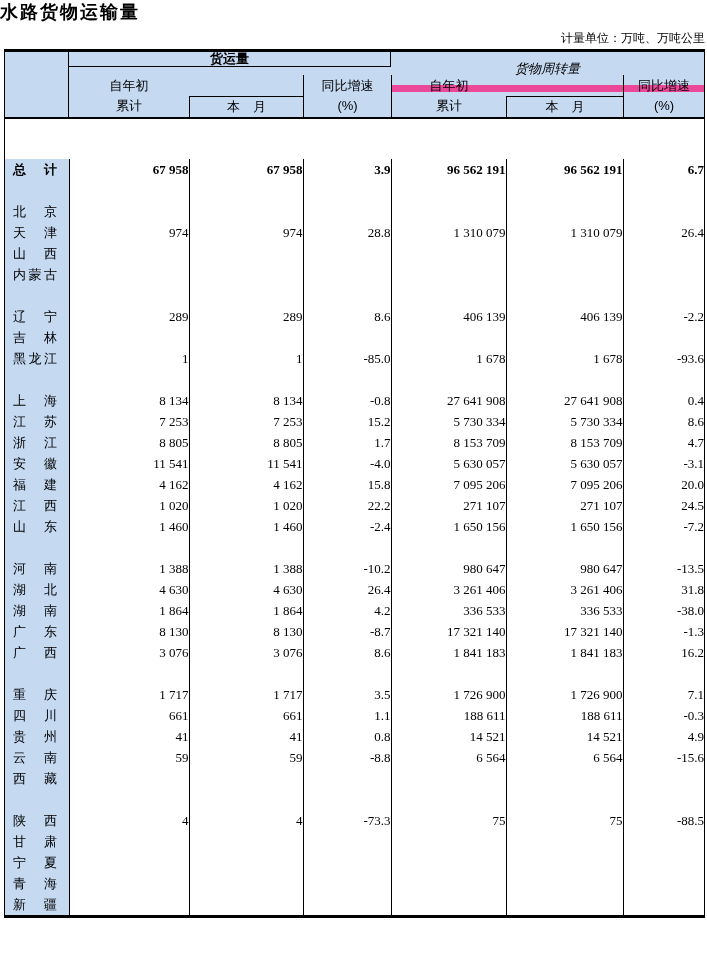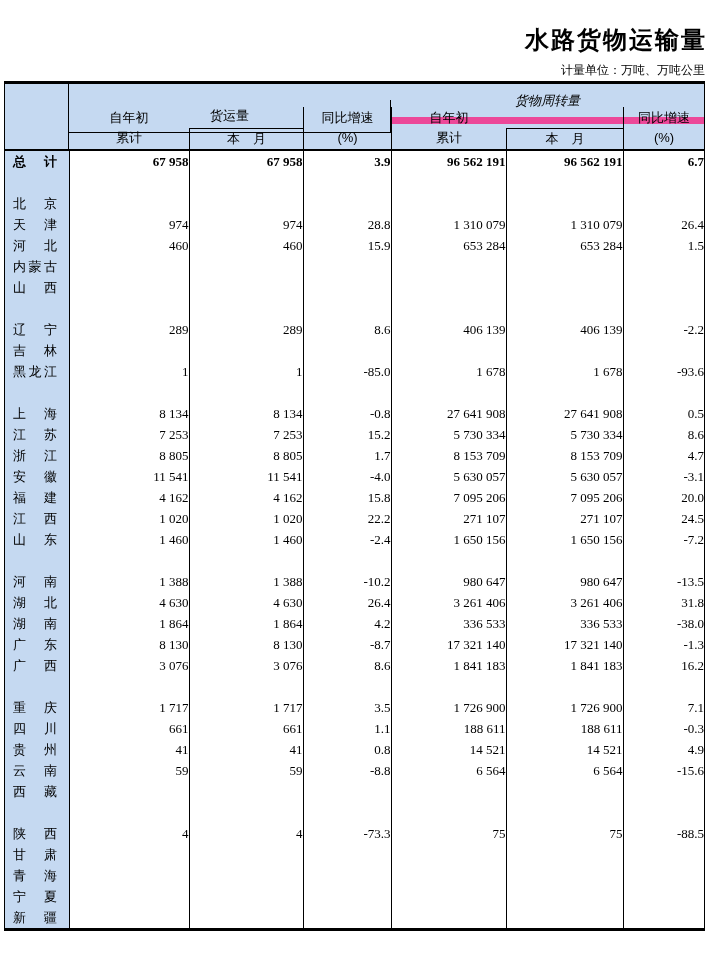--- a/index.html
+++ b/index.html
@@ -1,31 +1,31 @@
 <!DOCTYPE html>
 <html><head>
 <meta charset="utf-8">
 <style>
   html,body{margin:0;padding:0;background:#fff;}
   body{width:707px;height:955px;font-family:"Liberation Sans",sans-serif;color:#000;overflow:hidden;}
-  .title{margin-top:24px;text-align:right;font-size:24px;font-weight:bold;letter-spacing:2px;}
+  .title{margin-top:0;text-align:left;font-size:18px;font-weight:bold;letter-spacing:2px;}
   .unit{width:705px;text-align:right;font-size:12px;margin-top:6px;margin-bottom:2px;}
   .tablewrap{position:relative;margin-left:4px;width:699px;border:1px solid #000;border-top-width:3px;border-bottom-width:3px;background:#fff;}
   .thead{position:relative;height:65px;background:#C5D9F1;border-bottom:2px solid #000;font-size:13px;}
   .hcell{position:absolute;box-sizing:border-box;display:flex;align-items:center;justify-content:center;}
   .corner{left:0;top:0;width:64px;height:65px;border-right:1px solid #000;}
-  .g1{left:64px;top:16px;width:322px;height:33px;border-bottom:1px solid #000;border-right:1px solid #000;}
+  .g1{left:64px;top:0;width:322px;height:15px;border-bottom:1px solid #000;border-right:1px solid #000;font-weight:bold;}
   .g2{left:386px;top:0;width:313px;height:40px;border-bottom:7px solid #ec4899;font-style:italic;}
   .cum1{left:64px;top:23px;width:120px;height:42px;flex-direction:column;line-height:20px;}
   .mon1{left:184px;top:44px;width:114px;height:21px;border-top:1px solid #000;border-left:1px solid #000;}
   .yoy1{left:298px;top:23px;width:88px;height:42px;border-left:1px solid #000;flex-direction:column;line-height:20px;}
   .cum2{left:386px;top:23px;width:115px;height:42px;border-left:1px solid #000;flex-direction:column;line-height:20px;}
   .mon2{left:501px;top:44px;width:117px;height:21px;border-top:1px solid #000;border-left:1px solid #000;}
   .yoy2{left:618px;top:23px;width:81px;height:42px;border-left:1px solid #000;flex-direction:column;line-height:20px;}
-  table.tbody{border-collapse:collapse;table-layout:fixed;width:699px;}
+  table.tbody{border-collapse:collapse;table-layout:fixed;width:699px;margin-top:40px;}
   table.tbody td{height:21px;padding:0;overflow:hidden;white-space:nowrap;box-sizing:border-box;}
   td.prov{background:#C5D9F1;border-right:1px solid #000;font-size:13px;}
   .plabel{display:block;margin-left:8px;width:44px;text-align:justify;text-align-last:justify;}
   td.num{font-family:"Liberation Serif",serif;font-size:13px;text-align:right;padding-right:5px;border-right:1px solid #000;}
   td.num.c5{border-right:none;}
   tr.total td.num, tr.total .plabel{font-weight:bold;text-align:right;}
 </style>
 </head>
 <body>
 
@@ -104,43 +104,32 @@
           </td>
           <td class="num c0">974</td>
           <td class="num c1">974</td>
           <td class="num c2">28.8</td>
           <td class="num c3">1 310 079</td>
           <td class="num c4">1 310 079</td>
           <td class="num c5">26.4</td>
         </tr>
         <tr>
           <td class="prov">
-            <span class="plabel">河北</span>
-          </td>
-          <td class="num c0">460</td>
-          <td class="num c1">460</td>
-          <td class="num c2">15.9</td>
-          <td class="num c3">653 284</td>
-          <td class="num c4">653 284</td>
-          <td class="num c5">1.5</td>
+            <span class="plabel">山西</span>
+          </td>
+          <td class="num c0"></td>
+          <td class="num c1"></td>
+          <td class="num c2"></td>
+          <td class="num c3"></td>
+          <td class="num c4"></td>
+          <td class="num c5"></td>
         </tr>
         <tr>
           <td class="prov">
             <span class="plabel">内蒙古</span>
-          </td>
-          <td class="num c0"></td>
-          <td class="num c1"></td>
-          <td class="num c2"></td>
-          <td class="num c3"></td>
-          <td class="num c4"></td>
-          <td class="num c5"></td>
-        </tr>
-        <tr>
-          <td class="prov">
-            <span class="plabel">山西</span>
           </td>
           <td class="num c0"></td>
           <td class="num c1"></td>
           <td class="num c2"></td>
           <td class="num c3"></td>
           <td class="num c4"></td>
           <td class="num c5"></td>
         </tr>
         <tr>
           <td class="prov"></td>
@@ -195,21 +184,21 @@
         </tr>
         <tr>
           <td class="prov">
             <span class="plabel">上海</span>
           </td>
           <td class="num c0">8 134</td>
           <td class="num c1">8 134</td>
           <td class="num c2">-0.8</td>
           <td class="num c3">27 641 908</td>
           <td class="num c4">27 641 908</td>
-          <td class="num c5">0.5</td>
+          <td class="num c5">0.4</td>
         </tr>
         <tr>
           <td class="prov">
             <span class="plabel">江苏</span>
           </td>
           <td class="num c0">7 253</td>
           <td class="num c1">7 253</td>
           <td class="num c2">15.2</td>
           <td class="num c3">5 730 334</td>
           <td class="num c4">5 730 334</td>
@@ -424,32 +413,32 @@
           </td>
           <td class="num c0"></td>
           <td class="num c1"></td>
           <td class="num c2"></td>
           <td class="num c3"></td>
           <td class="num c4"></td>
           <td class="num c5"></td>
         </tr>
         <tr>
           <td class="prov">
+            <span class="plabel">宁夏</span>
+          </td>
+          <td class="num c0"></td>
+          <td class="num c1"></td>
+          <td class="num c2"></td>
+          <td class="num c3"></td>
+          <td class="num c4"></td>
+          <td class="num c5"></td>
+        </tr>
+        <tr>
+          <td class="prov">
             <span class="plabel">青海</span>
-          </td>
-          <td class="num c0"></td>
-          <td class="num c1"></td>
-          <td class="num c2"></td>
-          <td class="num c3"></td>
-          <td class="num c4"></td>
-          <td class="num c5"></td>
-        </tr>
-        <tr>
-          <td class="prov">
-            <span class="plabel">宁夏</span>
           </td>
           <td class="num c0"></td>
           <td class="num c1"></td>
           <td class="num c2"></td>
           <td class="num c3"></td>
           <td class="num c4"></td>
           <td class="num c5"></td>
         </tr>
         <tr>
           <td class="prov">

